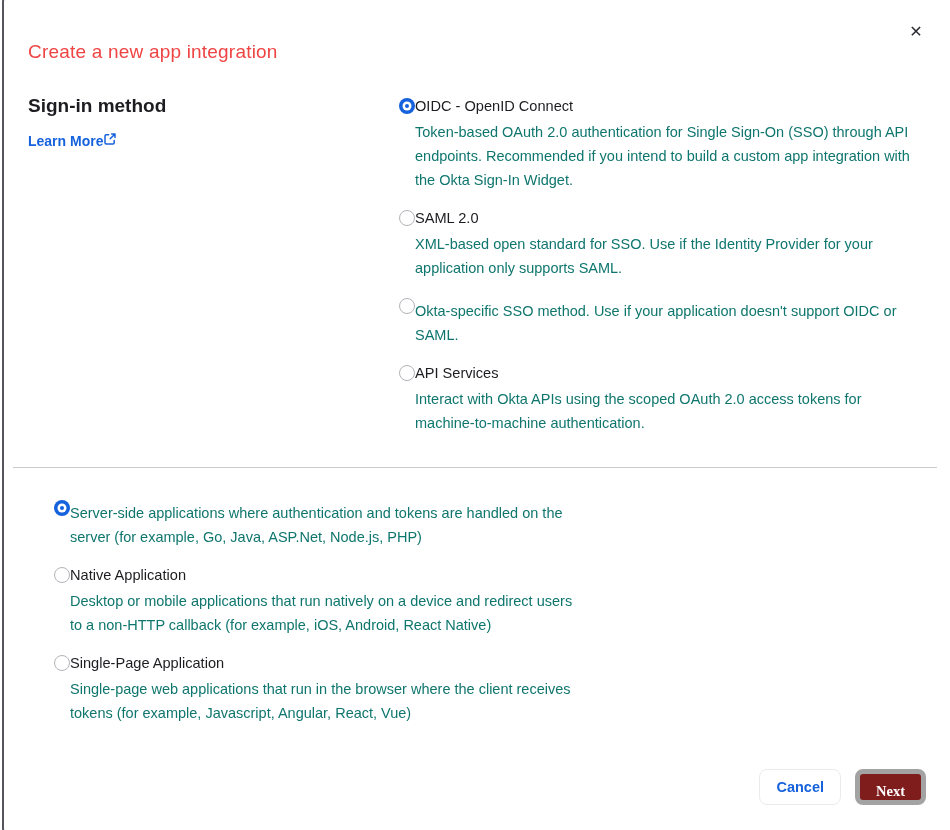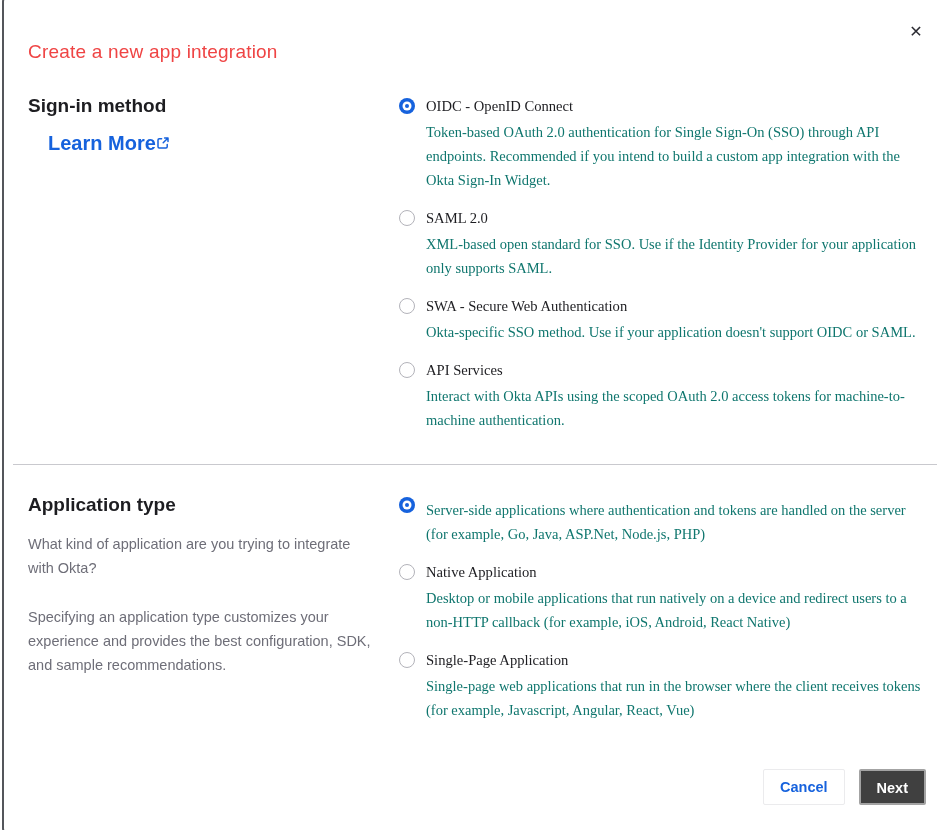--- a/index.html
+++ b/index.html
@@ -54,26 +54,25 @@
     font-size: 19px;
     font-weight: bold;
     color: #1d1d21;
     line-height: 20px;
   }
   .learn-more {
     margin-top: 16px;
     display: inline-flex;
     align-items: center;
     gap: 0;
-    font-size: 20px;
+    font-size: 14px;
     font-weight: bold;
     color: #1662dd;
     text-decoration: none;
     cursor: pointer;
-    margin-left: 20px;
   }
   .muted-para {
     font-size: 14.5px;
     color: #6e6e78;
     line-height: 24px;
     margin-top: 17px;
   }
   .muted-para + .muted-para { margin-top: 25px; }
   .option-row {
     display: flex;
@@ -96,21 +95,21 @@
     content: "";
     width: 4px; height: 4px;
     border-radius: 50%;
     background: #1662dd;
     box-shadow: 0 0 0 2.5px #ffffff;
   }
   .radio.off {
     background: #ffffff;
     border: 1.5px solid #b3b3ba;
   }
-  .option-body { margin-left: 11px; max-width: 508px; font-family: Liberation Serif, serif; }
+  .option-body { margin-left: 0; max-width: 508px; }
   .option-label {
     font-size: 14.6px;
     color: #1d1d21;
     line-height: 21px;
   }
   .option-desc {
     font-size: 14.5px;
     color: #0f766e;
     line-height: 24px;
     margin-top: 3px;
@@ -127,33 +126,34 @@
     align-items: center;
     gap: 14px;
     padding-bottom: 25px;
   }
   .btn {
     font-family: "Liberation Sans", sans-serif;
     font-size: 14.5px;
     font-weight: bold;
     height: 36px;
     padding: 0 16px;
-    border-radius: 2px;
+    border-radius: 8px;
     cursor: pointer;
     line-height: 34px;
   }
   .btn-secondary {
     background: #ffffff;
     color: #1662dd;
     border: 1px solid #ebebed;
   }
   .btn-primary {
-    background: #404040;
+    background: #7f1d1d;
     color: #ffffff;
-    border: 2px solid #a3a3a3;
+    border: 5px solid #a3a3a3;
+    font-family: Liberation Serif, serif;
   }
   .ext-icon { display: inline-block; }
 </style>
 </head>
 <body>
 
 <div class="modal-frame"></div>
 
 <div class="page">
 
@@ -188,44 +188,38 @@
         <span class="radio off"></span>
         <div class="option-body">
           <div class="option-label">SAML 2.0</div>
           <div class="option-desc">XML-based open standard for SSO. Use if the Identity Provider for your application only supports SAML.</div>
         </div>
       </div>
 
       <div class="option-row">
         <span class="radio off"></span>
         <div class="option-body">
-          <div class="option-label">SWA - Secure Web Authentication</div>
           <div class="option-desc">Okta-specific SSO method. Use if your application doesn't support OIDC or SAML.</div>
         </div>
       </div>
 
       <div class="option-row">
         <span class="radio off"></span>
         <div class="option-body">
           <div class="option-label">API Services</div>
           <div class="option-desc">Interact with Okta APIs using the scoped OAuth 2.0 access tokens for machine-to-machine authentication.</div>
         </div>
       </div>
 
     </div>
   </div>
 
   <hr class="divider">
 
   <div class="section">
-    <div class="section-left">
-      <div class="section-heading">Application type</div>
-      <p class="muted-para">What kind of application are you trying to integrate with Okta?</p>
-      <p class="muted-para">Specifying an application type customizes your experience and provides the best configuration, SDK, and sample recommendations.</p>
-    </div>
     <div class="section-right">
 
       <div class="option-row">
         <span class="radio on"></span>
         <div class="option-body">
           <div class="option-desc">Server-side applications where authentication and tokens are handled on the server (for example, Go, Java, ASP.Net, Node.js, PHP)</div>
         </div>
       </div>
 
       <div class="option-row">

